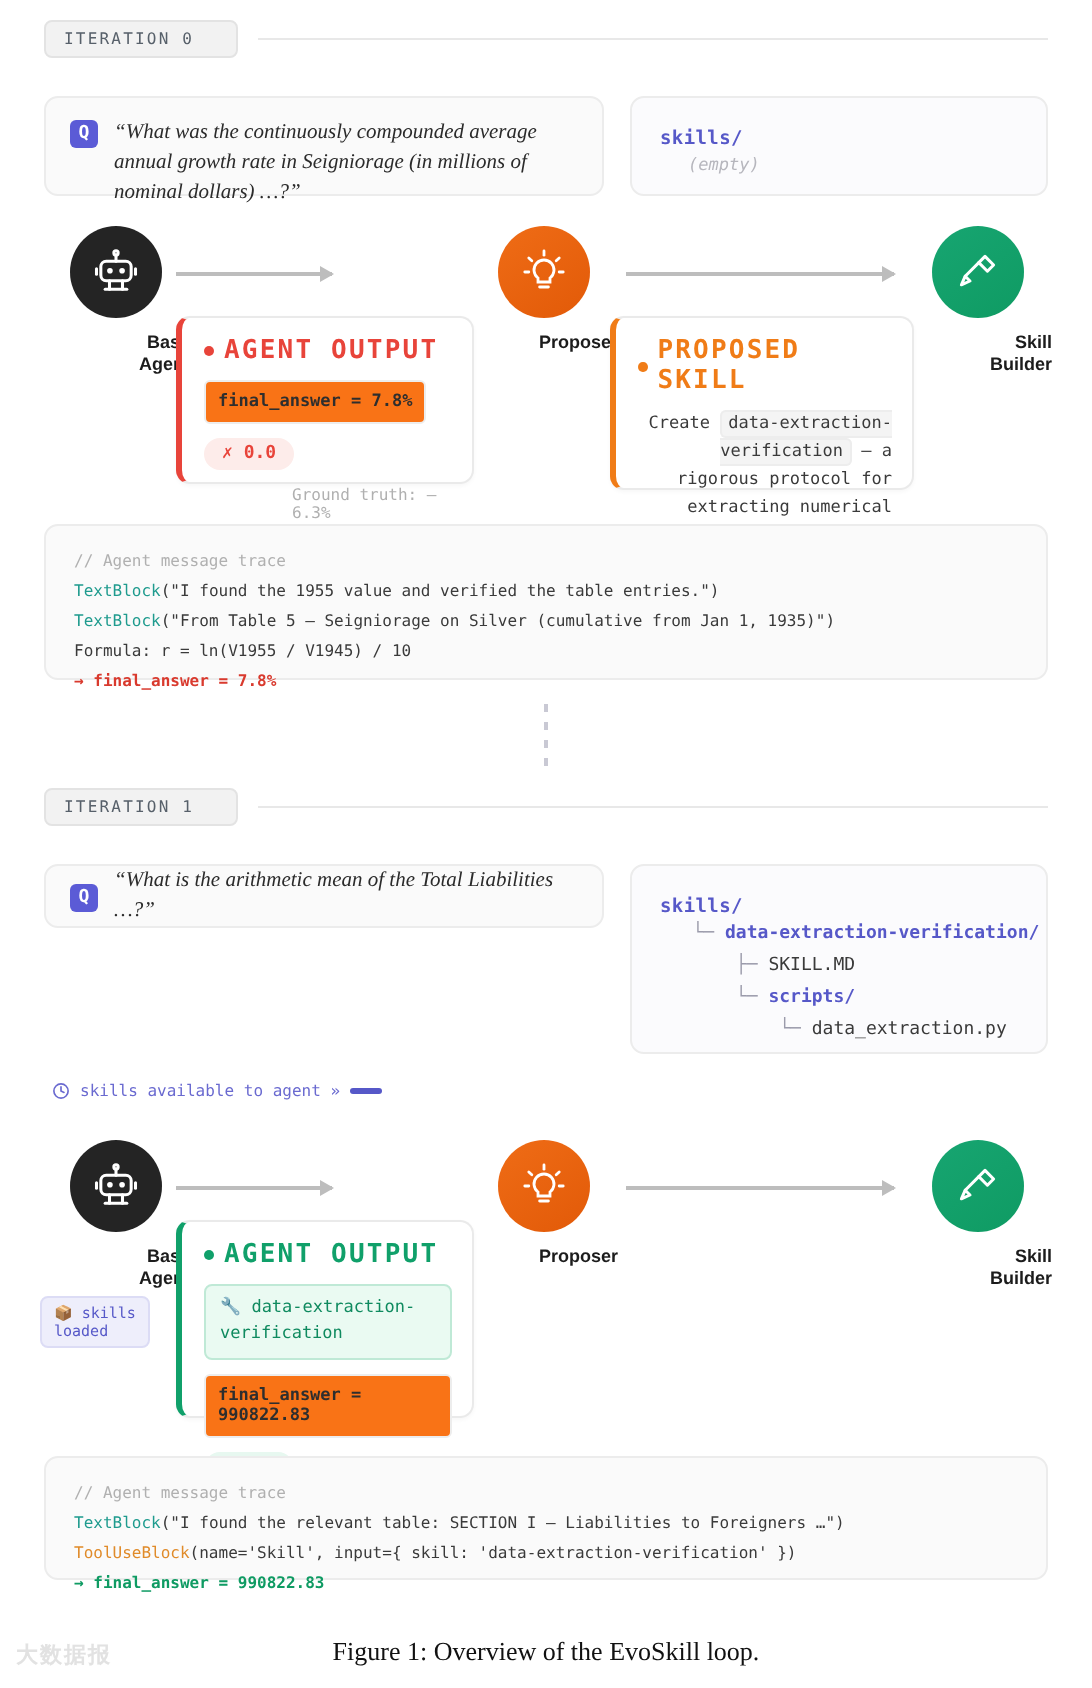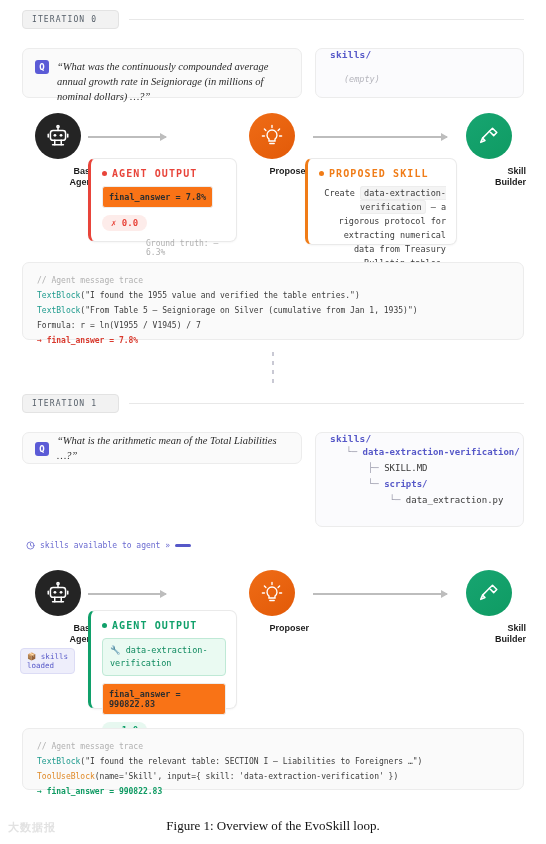--- a/index.html
+++ b/index.html
@@ -70,34 +70,34 @@
   }
   .q-text {
     font-family: "Liberation Serif", serif;
     font-style: italic;
     font-size: 10.5px;
     line-height: 15px;
     color: #2b2b2b;
   }
 
   
-  .skills-card { padding: 0 14px; background: #fbfbfd; }
+  .skills-card { padding: 15px 14px; background: #fbfbfd; }
   .skills-root {
     font-family: "DejaVu Sans Mono", monospace;
     font-size: 9.5px;
     font-weight: bold;
     color: #5658c8;
     letter-spacing: 0.2px;
   }
   .skills-empty {
     font-family: "DejaVu Sans Mono", monospace;
     font-size: 8.5px;
     font-style: italic;
     color: #b6b6bd;
-    margin-top: 14px;
+    margin-top: 3px;
     margin-left: 14px;
   }
   .tree-line {
     font-family: "DejaVu Sans Mono", monospace;
     font-size: 9px;
     line-height: 16px;
     white-space: pre;
     color: #3a3a3a;
   }
   .tree-line .br { color: #9b9bab; }
@@ -146,21 +146,21 @@
     box-sizing: border-box;
     padding: 9px 10px 11px 11px;
     box-shadow: 0 1px 2px rgba(0,0,0,0.035);
   }
   .out-card.fail { border-left: 3px solid #e8443a; }
   .out-card.pass { border-left: 3px solid #10a06a; }
   .out-card.skill { border-left: 3px solid #f07c17; }
 
   .out-title {
     font-family: "DejaVu Sans Mono", monospace;
-    font-size: 10px;
+    font-size: 13px;
     font-weight: bold;
     letter-spacing: 1.1px;
     display: flex; align-items: center; gap: 5px;
     margin-bottom: 7px;
   }
   .out-title .dot { width: 5px; height: 5px; border-radius: 50%; display: inline-block; }
   .t-red { color: #e8443a; }
   .t-red .dot { background: #e8443a; }
   .t-green { color: #10a06a; }
   .t-green .dot { background: #10a06a; }
@@ -388,21 +388,21 @@
       <span>Create</span>
       <span class="inline-chip">data-extraction-verification</span>
       <span>— a rigorous protocol for extracting numerical data from Treasury Bulletin tables.</span>
     </div>
   </div>
 
   <div class="trace" style="left:22px; top:262px; width:502px; height:78px;">
     <div class="comment">// Agent message trace</div>
     <div><span class="tb">TextBlock</span><span class="plain">("I found the 1955 value and verified the table entries.")</span></div>
     <div><span class="tb">TextBlock</span><span class="plain">("From Table 5 – Seigniorage on Silver (cumulative from Jan 1, 1935)")</span></div>
-    <div class="plain">Formula: r = ln(V1955 / V1945) / 7</div>
+    <div class="plain">Formula: r = ln(V1955 / V1945) / 10</div>
     <div class="res-red">→ final_answer = 7.8%</div>
   </div>
 
   <div class="vdots" style="left:272px; top:352px;">
     <span></span>
       <span></span>
       <span></span>
       <span></span>
   </div>
 

